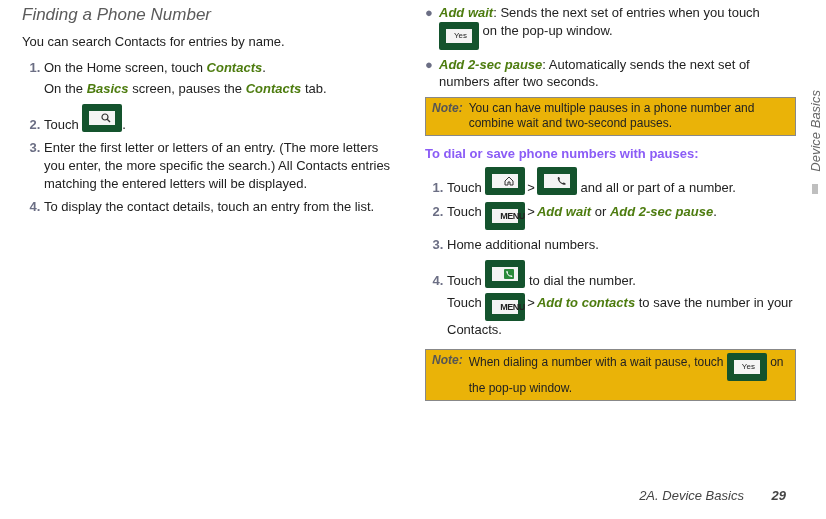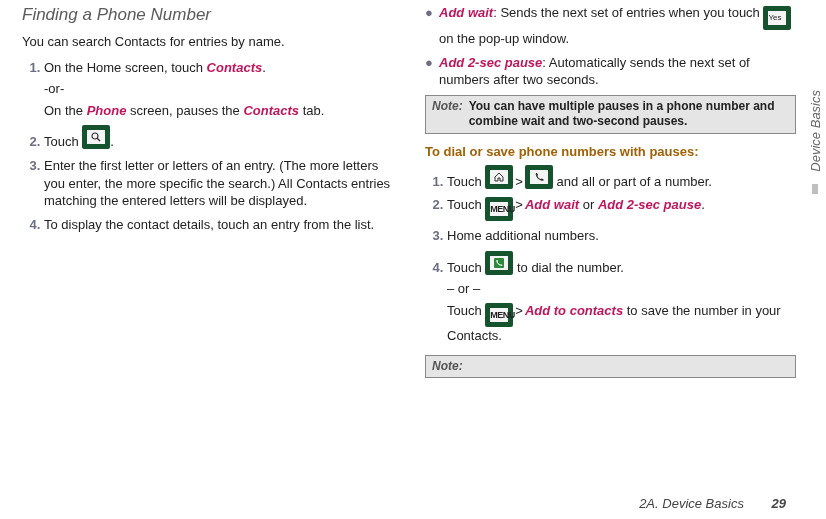--- a/index.html
+++ b/index.html
@@ -30,47 +30,48 @@
     font-size: 17px;
     color: #5b5b5b;
     margin: 0 0 8px 0;
     line-height: 1.25;
   }
   p { margin: 0 0 8px 0; line-height: 1.35; }
   ol { margin: 0 0 10px 0; padding-left: 22px; }
   ol li { margin-bottom: 6px; line-height: 1.35; }
   ol li::marker { font-weight: 700; color: #6b6e84; }
   .sub { margin: 4px 0 0 0; }
-  .bolditalic { font-weight: 700; font-style: italic; color: #be185d; }
+  .bolditalic { font-weight: 700; font-style: italic; color: #4d7c0f; }
   .bullet { display:flex; gap:6px; margin-bottom:6px; }
   .bullet .dot { flex:0 0 auto; width:8px; text-align:center; color: #6b6e84; font-size:13px; line-height:1.35;}
   .bullet .txt { flex:1 1 auto; line-height:1.35; }
-  .subhead { font-weight:700; color:#a16207; margin: 8px 0 6px 0; }
+  .subhead { font-weight:700; color:#8b5cf6; margin: 8px 0 6px 0; }
   .notebox {
     border: 1px solid #888;
-    background: #e5e5e5;
+    background: #eab308;
     padding: 3px 6px;
     font-size: 12px;
     line-height: 1.3;
     display:flex;
     gap:6px;
     margin: 6px 0 10px 0;
   }
   .notebox .nlabel { font-style: italic; font-weight:700; color:#555; flex:0 0 auto; }
-  .notebox .nbody { flex: 1 1 auto; font-weight: bold; }
+  .notebox .nbody { flex: 1 1 auto; }
   .icon {
     display:inline-block;
     vertical-align: -3px;
     width:18px; height:14px;
-    border:5px solid #14532d;
+    border:7px solid #14532d;
     background:#f4f4f4;
     border-radius:2px;
     font-size:9px;
     line-height:14px;
     font-family: Arial, sans-serif;
+    padding-left: 8px;
   }
   .icon.menu { letter-spacing:-0.5px; font-weight:700; }
   .icon.yes { font-size:8px; }
   .icon.home svg, .icon.phone svg, .icon.dial svg, .icon.search svg { width:10px; height:10px; display:block; margin:2px auto 0; }
   .gt { padding: 0 2px; }
   .sidebar {
     position: absolute;
     right: 0;
     top: 80px;
     width: 22px;
@@ -89,40 +90,39 @@
     padding: 10px 1px;
   }
   .tabbar {
     width:6px;
     flex:0 0 10px;
     background:#bfbfbf;
     margin-top:2px;
   }
   .footer {
     position:absolute;
-    bottom: 8px;
+    bottom: 16px;
     right: 40px;
     font-style: italic;
     color:#444;
   }
   .footer .num { font-weight:700; font-style: italic; margin-left: 24px; }
 </style>
 </head>
 <body>
 
 <div class="page">
   <div class="col">
     <h2 class="section">Finding a Phone Number</h2>
     <p>You can search Contacts for entries by name.</p>
     <ol>
       <li>
         <span>On the Home screen, touch </span><span class="bolditalic">Contacts</span><span>.</span>
-        <div class="sub">-or-</div>
         <div class="sub">
-          <span>On the </span><span class="bolditalic">Phone</span><span> screen, pauses the </span><span class="bolditalic">Contacts</span><span> tab.</span>
+          <span>On the </span><span class="bolditalic">Basics</span><span> screen, pauses the </span><span class="bolditalic">Contacts</span><span> tab.</span>
         </div>
       </li>
       <li>
         <span>Touch </span><span class="icon search"><svg viewBox="0 0 10 10">
               <circle cx="4" cy="4" r="3" fill="none" stroke="#333" stroke-width="1.2"></circle>
               <line x1="6.2" y1="6.2" x2="9" y2="9" stroke="#333" stroke-width="1.4"></line>
             </svg></span><span>.</span>
       </li>
       <li>Enter the first letter or letters of an entry. (The more letters you enter, the more specific the search.) All Contacts entries matching the entered letters will be displayed.</li>
       <li>To display the contact details, touch an entry from the list.</li>
@@ -162,29 +162,31 @@
       </li>
       <li>
         <span>Touch </span><span class="icon menu">MENU</span><span class="gt">&gt;</span><span class="bolditalic">Add wait</span><span> or </span><span class="bolditalic">Add 2-sec pause</span><span>.</span>
       </li>
       <li>Home additional numbers.</li>
       <li>
         <span>Touch </span><span class="icon dial"><svg viewBox="0 0 10 10">
               <rect x="0" y="0" width="10" height="10" fill="#2a8a3a" rx="1"></rect>
               <path d="M2.5 2 C2.5 2 3.3 1.7 3.7 2.5 L4 3.6 C4 3.6 3.5 4.1 3.7 4.3 C4.1 5.3 5 6.1 6 6.5 C6.2 6.7 6.7 6.2 6.7 6.2 L7.8 6.5 C8.6 6.9 8.3 7.7 8.3 7.7 C8.3 7.7 7.2 8.4 5 7 C3 5.5 1.9 3.3 2.5 2 Z" fill="#fff"></path>
             </svg></span><span> to dial the number.</span>
-        <div class="sub">– or –</div>
         <div class="sub">
           <span>Touch </span><span class="icon menu">MENU</span><span class="gt">&gt;</span><span class="bolditalic">Add to contacts</span><span> to save the number in your Contacts.</span>
         </div>
       </li>
     </ol>
 
     <div class="notebox">
       <span class="nlabel">Note:</span>
+      <span class="nbody">
+        <span>When dialing a number with a wait pause, touch </span><span class="icon yes">Yes</span><span> on the pop-up window.</span>
+      </span>
     </div>
   </div>
 </div>
 
 <div class="sidebar">
   <div class="tab">Device Basics</div>
   <div class="tabbar"></div>
 </div>
 
 <div class="footer">

